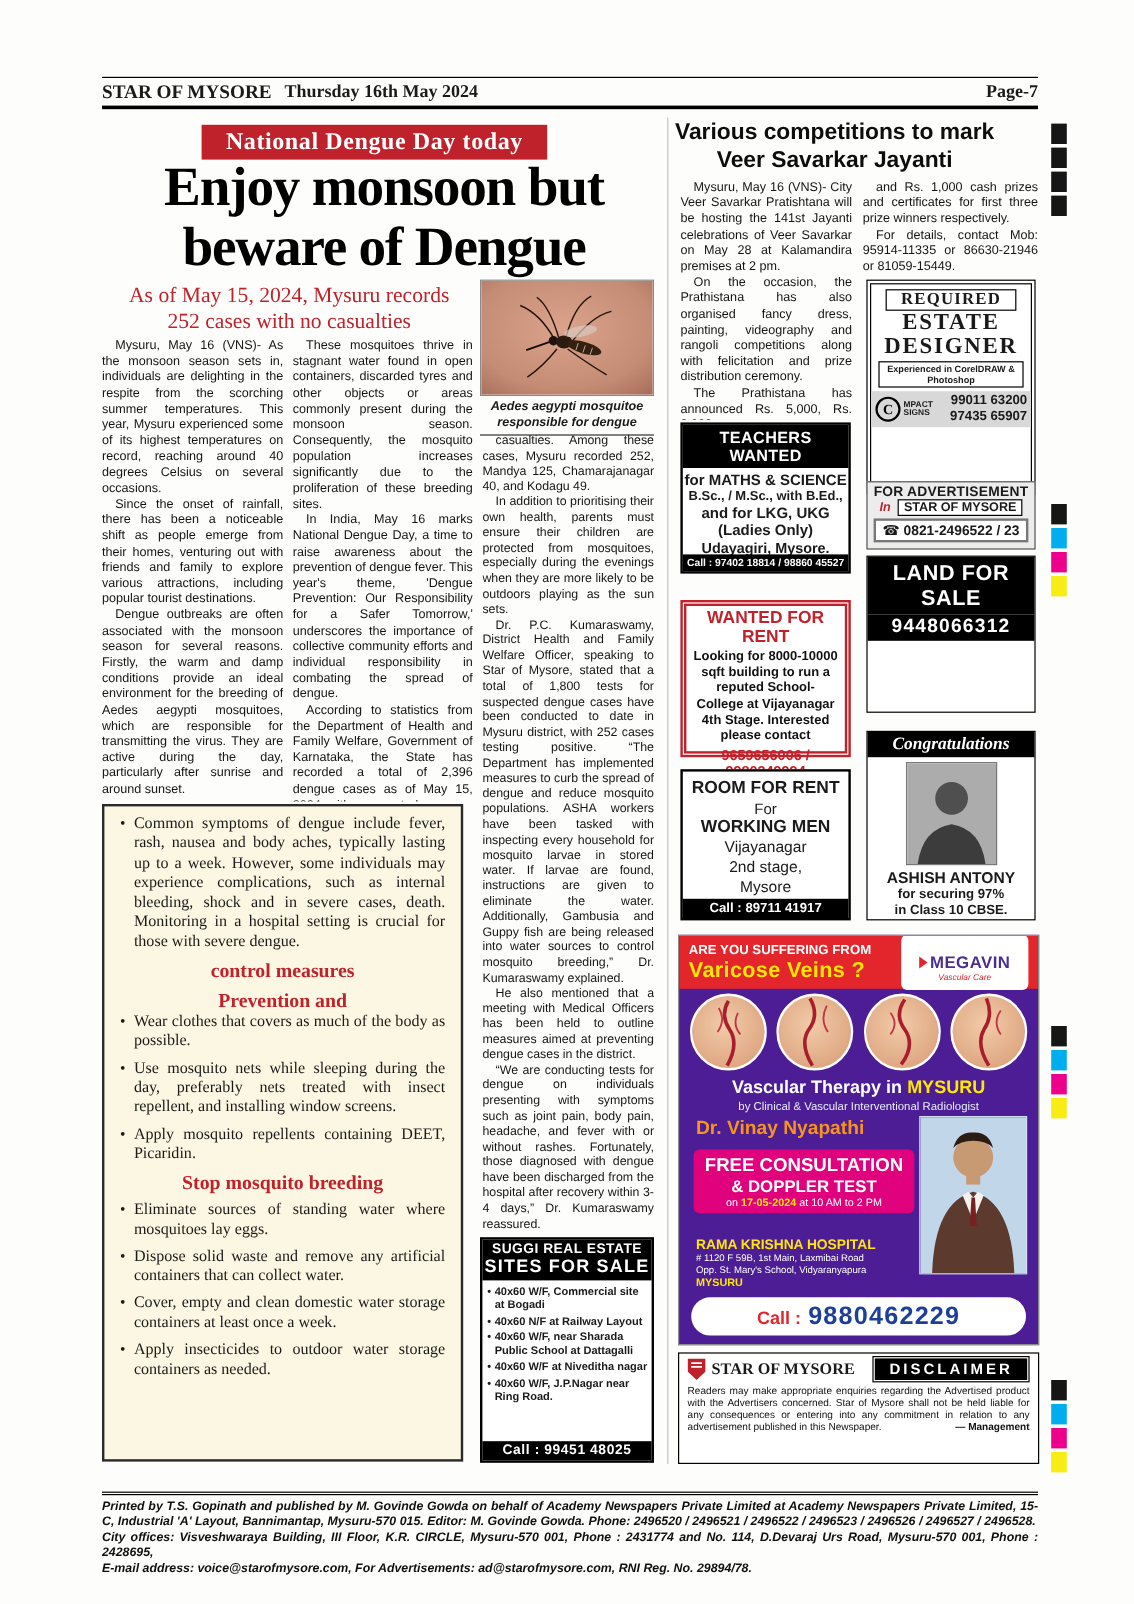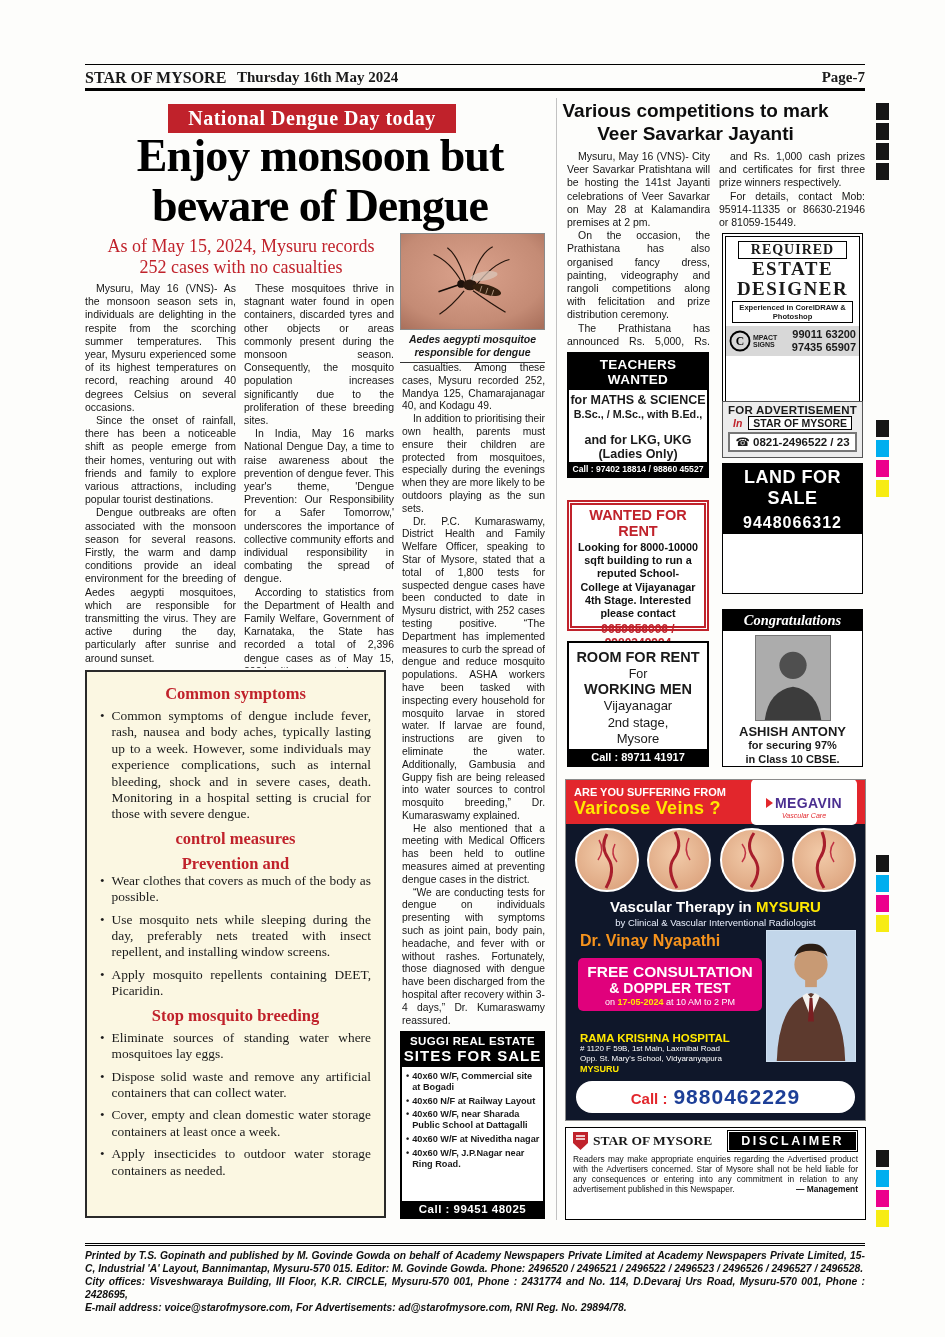--- a/index.html
+++ b/index.html
@@ -56,21 +56,21 @@
   #sav-col2 { left:719px; top:150px; width:146px; height:200px; overflow:hidden; }
 
   
   .blackbar { background:#000; color:#fff; text-align:center; font-weight:bold; }
 
   
   .ad-tw { position:absolute; left:567px; top:352px; width:142px; height:126px; border:2px solid #000; background:#fff; text-align:center; }
   .tw-head { font-size:13.5px; padding:3px 0; letter-spacing:0.3px; }
   .tw-l1 { font-weight:bold; font-size:12.5px; margin-top:3px; }
   .tw-l2 { font-weight:bold; font-size:10.8px; margin-top:1px; }
-  .tw-l3 { font-weight:bold; font-size:12.5px; margin-top:13px; }
+  .tw-l3 { font-weight:bold; font-size:12.5px; margin-top:1px; }
   .tw-l4 { font-weight:bold; font-size:12.5px; }
   .tw-l5 { font-weight:bold; font-size:12px; margin-top:1px; }
   .tw-phone { position:absolute; left:0; right:0; bottom:0; font-size:8.6px; padding:2px 0; }
 
   
   .ad-wfr { position:absolute; left:567px; top:500px; width:142px; height:131px; border:5px double #c0222b; background:#fff; text-align:center; padding:2px 4px; }
   .wfr-head { color:#c0222b; font-weight:bold; font-size:14.5px; }
   .wfr-body { font-weight:bold; font-size:10.8px; line-height:13.2px; margin-top:2px; color:#111; }
   .wfr-phone { color:#c0222b; font-weight:bold; font-size:12px; margin-top:2px; }
 
@@ -110,21 +110,21 @@
   .land-phone { font-size:16px; padding:2px 0; letter-spacing:1px; }
 
   
   .ad-cong { position:absolute; left:722px; top:609px; width:141px; height:158px; border:1px solid #000; background:#fff; text-align:center; }
   .cong-head { font-family:"Liberation Serif",serif; font-style:italic; font-size:14.5px; padding:2px 0; }
   .cong-photo { width:76px; height:86px; margin:4px auto 3px; border:1px solid #777; display:block; }
   .cong-name { font-weight:bold; font-size:13px; }
   .cong-line { font-weight:bold; font-size:11px; line-height:13.5px; }
 
   
-  .ad-mega { position:absolute; left:565px; top:779px; width:301px; height:342px; border:1px solid #8a8a8a; background:#0f172a; overflow:hidden; }
+  .ad-mega { position:absolute; left:565px; top:779px; width:301px; height:342px; border:1px solid #8a8a8a; background:#4c1d95; overflow:hidden; }
   .mega-top { position:absolute; top:0; left:0; right:0; height:44px; background:#e2262c; display:flex; justify-content:space-between; align-items:center; padding:0 8px; }
   .mega-t1 { color:#fff; font-weight:bold; font-size:11px; }
   .mega-t2 { color:#ffe800; font-weight:bold; font-size:18px; letter-spacing:0.3px; }
   .mega-logo { background:#fff; border-radius:5px; width:106px; height:46px; text-align:center; padding-top:15px; }
   .mega-logo .brand { color:#4b2f90; font-weight:bold; font-size:14px; letter-spacing:0.4px; }
   .mega-logo .mark { display:inline-block; width:0; height:0; border-left:7px solid #e2262c; border-top:5px solid transparent; border-bottom:5px solid transparent; margin-right:2px; }
   .mega-logo .sub { color:#e2262c; font-size:7px; font-style:italic; line-height:7px; }
   .mega-circles { position:absolute; top:48px; left:5px; right:5px; display:flex; justify-content:space-around; }
   .vein-circle { width:64px; height:64px; border-radius:50%; border:2px solid #fff; background:radial-gradient(circle at 45% 40%, #f2cba9, #d79a74); overflow:hidden; }
   .mega-therapy { position:absolute; top:118px; left:0; right:0; text-align:center; color:#fff; font-weight:bold; font-size:15px; }
@@ -244,21 +244,20 @@
   </div>
   <div class="article-col" id="den-col3">
     <p>casualties. Among these cases, Mysuru recorded 252, Mandya 125, Chamarajanagar 40, and Kodagu 49.</p>
     <p>In addition to prioritising their own health, parents must ensure their children are protected from mosquitoes, especially during the evenings when they are more likely to be outdoors playing as the sun sets.</p>
     <p>Dr. P.C. Kumaraswamy, District Health and Family Welfare Officer, speaking to Star of Mysore, stated that a total of 1,800 tests for suspected dengue cases have been conducted to date in Mysuru district, with 252 cases testing positive. “The Department has implemented measures to curb the spread of dengue and reduce mosquito populations. ASHA workers have been tasked with inspecting every household for mosquito larvae in stored water. If larvae are found, instructions are given to eliminate the water. Additionally, Gambusia and Guppy fish are being released into water sources to control mosquito breeding,” Dr. Kumaraswamy explained.</p>
     <p>He also mentioned that a meeting with Medical Officers has been held to outline measures aimed at preventing dengue cases in the district.</p>
     <p>“We are conducting tests for dengue on individuals presenting with symptoms such as joint pain, body pain, headache, and fever with or without rashes. Fortunately, those diagnosed with dengue have been discharged from the hospital after recovery within 3-4 days,” Dr. Kumaraswamy reassured.</p>
   </div>
 
   <div class="symptoms">
-    <div class="s-head">Common symptoms</div>
     <div class="s-bullet">
       <span class="dot">•</span>
       <span>Common symptoms of dengue include fever, rash, nausea and body aches, typically lasting up to a week. However, some individuals may experience complications, such as internal bleeding, shock and in severe cases, death. Monitoring in a hospital setting is crucial for those with severe dengue.</span>
     </div>
     <div class="s-head sub">control measures</div>
     <div class="s-head tight">Prevention and</div>
     <div class="s-bullet">
       <span class="dot">•</span>
       <span>Wear clothes that covers as much of the body as possible.</span>
     </div>

